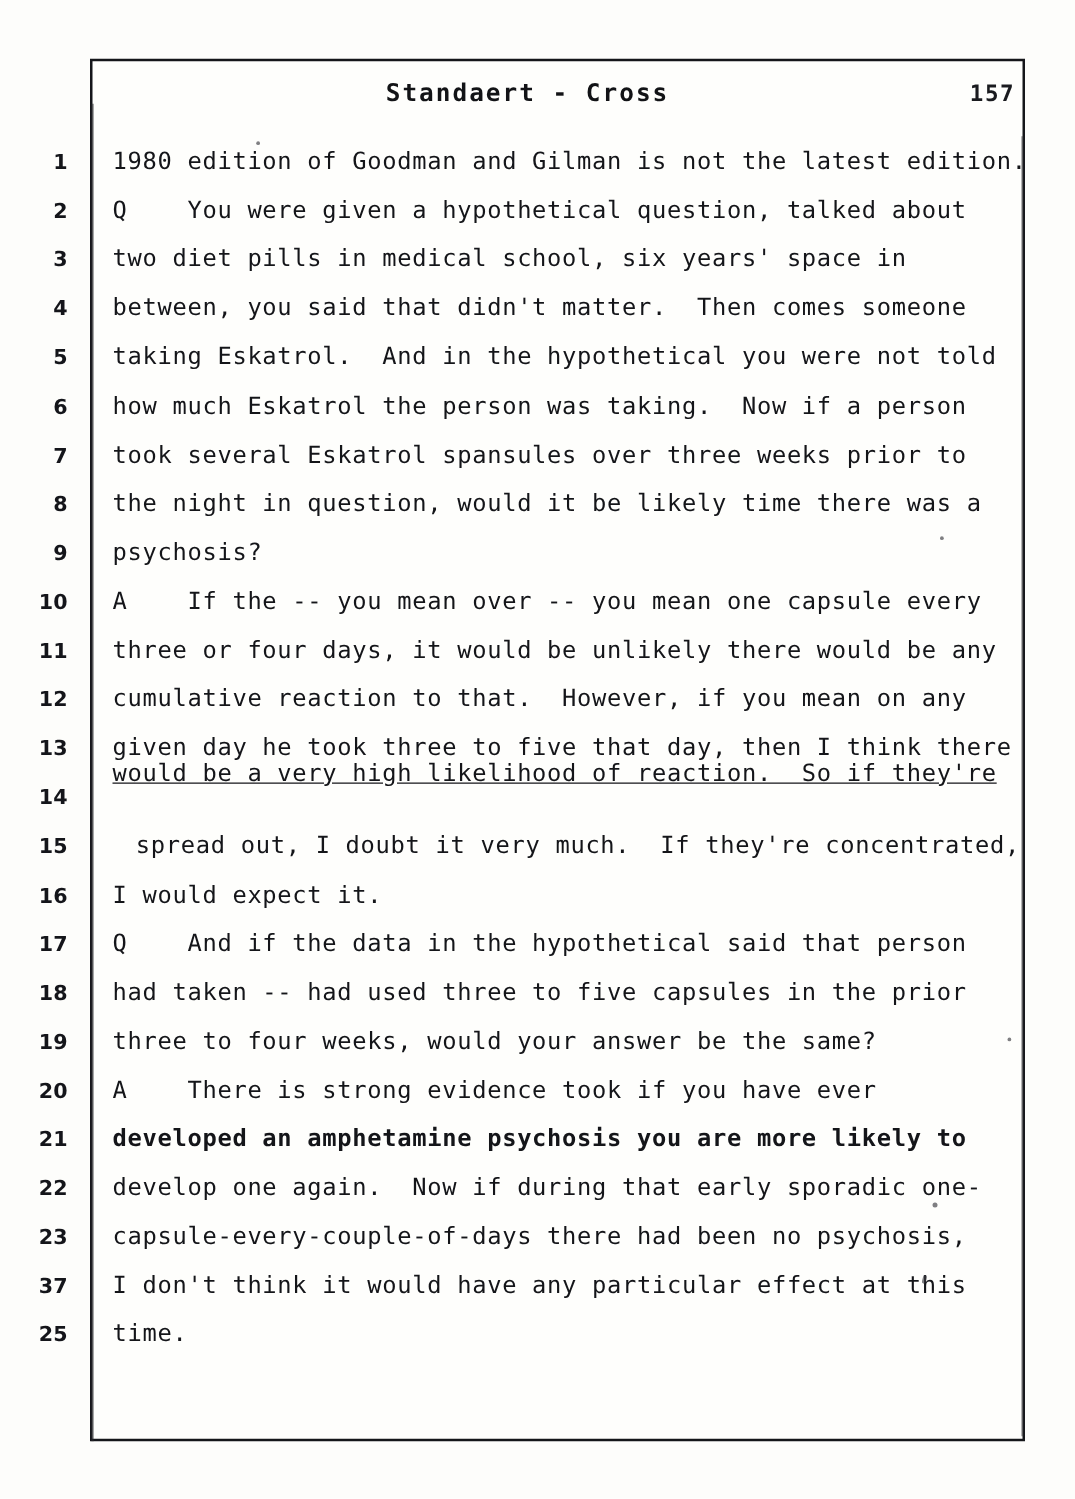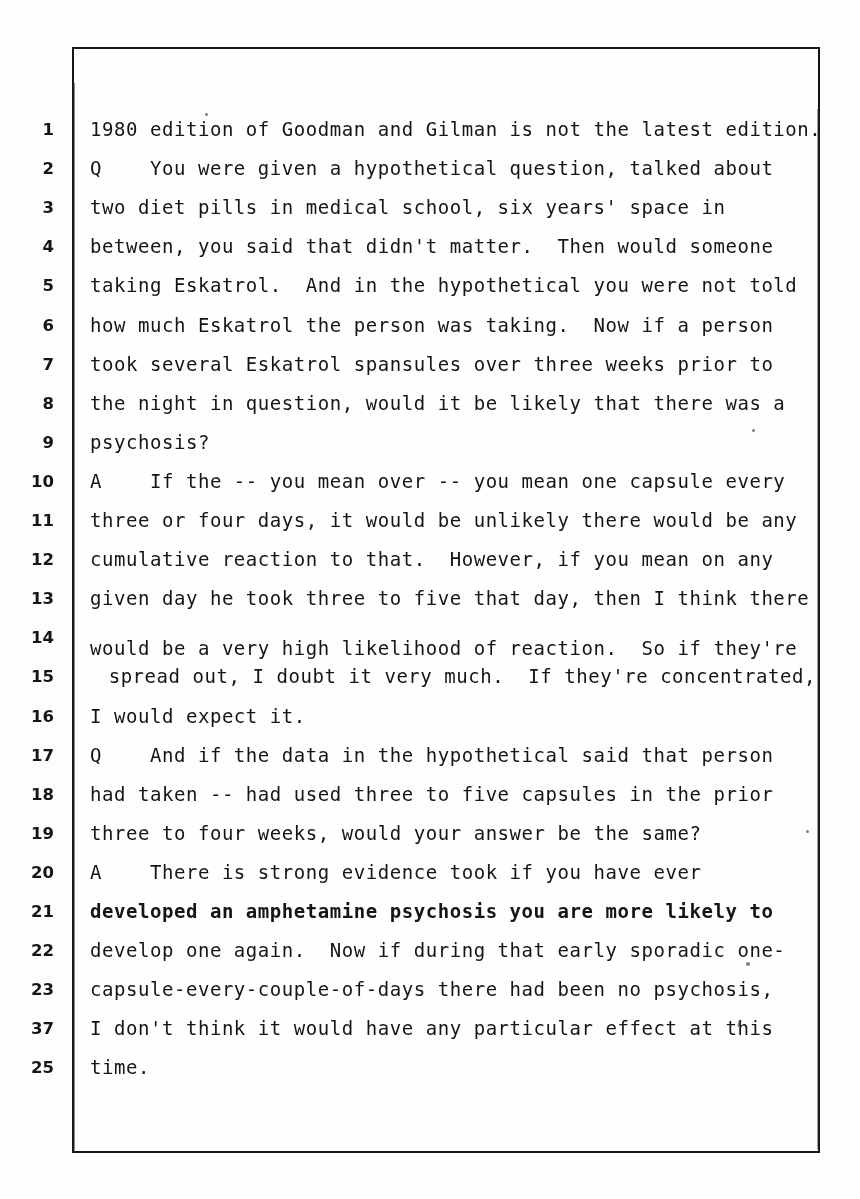--- a/index.html
+++ b/index.html
@@ -129,20 +129,24 @@
     opacity: .65;
   }
 </style>
 </head>
 <body>
 
 <div class="page">
 
   <div class="frame"></div>
 
+  <div class="header">
+    <div class="header-title">Standaert - Cross</div>
+    <div class="header-page">157</div>
+  </div>
 
   <div class="gutter">
       <div class="line-no" style="top: 0px;">1</div>
       <div class="line-no" style="top: 39.1px;">2</div>
       <div class="line-no" style="top: 78.2px;">3</div>
       <div class="line-no" style="top: 117.3px;">4</div>
       <div class="line-no" style="top: 156.4px;">5</div>
       <div class="line-no" style="top: 195.5px;">6</div>
       <div class="line-no" style="top: 234.6px;">7</div>
       <div class="line-no" style="top: 273.7px;">8</div>
@@ -162,31 +166,31 @@
       <div class="line-no" style="top: 821.1px;">22</div>
       <div class="line-no" style="top: 860.2px;">23</div>
       <div class="line-no" style="top: 899.3px;">37</div>
       <div class="line-no" style="top: 938.4px;">25</div>
     </div>
 
   <div class="body-text">
       <div class="tline" style="top: 0px;">1980 edition of Goodman and Gilman is not the latest edition.</div>
       <div class="tline" style="top: 39.1px;">Q    You were given a hypothetical question, talked about</div>
       <div class="tline" style="top: 78.2px;">two diet pills in medical school, six years' space in</div>
-      <div class="tline" style="top: 117.3px;">between, you said that didn't matter.  Then would someone</div>
+      <div class="tline" style="top: 117.3px;">between, you said that didn't matter.  Then comes someone</div>
       <div class="tline" style="top: 156.4px;">taking Eskatrol.  And in the hypothetical you were not told</div>
       <div class="tline" style="top: 195.5px;">how much Eskatrol the person was taking.  Now if a person</div>
       <div class="tline" style="top: 234.6px;">took several Eskatrol spansules over three weeks prior to</div>
-      <div class="tline" style="top: 273.7px;">the night in question, would it be likely that there was a</div>
+      <div class="tline" style="top: 273.7px;">the night in question, would it be likely time there was a</div>
       <div class="tline" style="top: 312.8px;">psychosis?</div>
       <div class="tline" style="top: 351.9px;">A    If the -- you mean over -- you mean one capsule every</div>
       <div class="tline" style="top: 391px;">three or four days, it would be unlikely there would be any</div>
       <div class="tline" style="top: 430.1px;">cumulative reaction to that.  However, if you mean on any</div>
       <div class="tline" style="top: 469.2px;">given day he took three to five that day, then I think there</div>
-      <div class="tline" style="top: 519px;">would be a very high likelihood of reaction.  So if they're</div>
+      <div class="tline" style="top: 490px; text-decoration: underline;">would be a very high likelihood of reaction.  So if they're</div>
       <div class="tline" style="top: 547.4px; text-align: right;">spread out, I doubt it very much.  If they're concentrated,</div>
       <div class="tline" style="top: 586.5px;">I would expect it.</div>
       <div class="tline" style="top: 625.6px;">Q    And if the data in the hypothetical said that person</div>
       <div class="tline" style="top: 664.7px;">had taken -- had used three to five capsules in the prior</div>
       <div class="tline" style="top: 703.8px;">three to four weeks, would your answer be the same?</div>
       <div class="tline" style="top: 742.9px;">A    There is strong evidence took if you have ever</div>
       <div class="tline" style="top: 782px; font-weight: bold;">developed an amphetamine psychosis you are more likely to</div>
       <div class="tline" style="top: 821.1px;">develop one again.  Now if during that early sporadic one-</div>
       <div class="tline" style="top: 860.2px;">capsule-every-couple-of-days there had been no psychosis,</div>
       <div class="tline" style="top: 899.3px;">I don't think it would have any particular effect at this</div>

